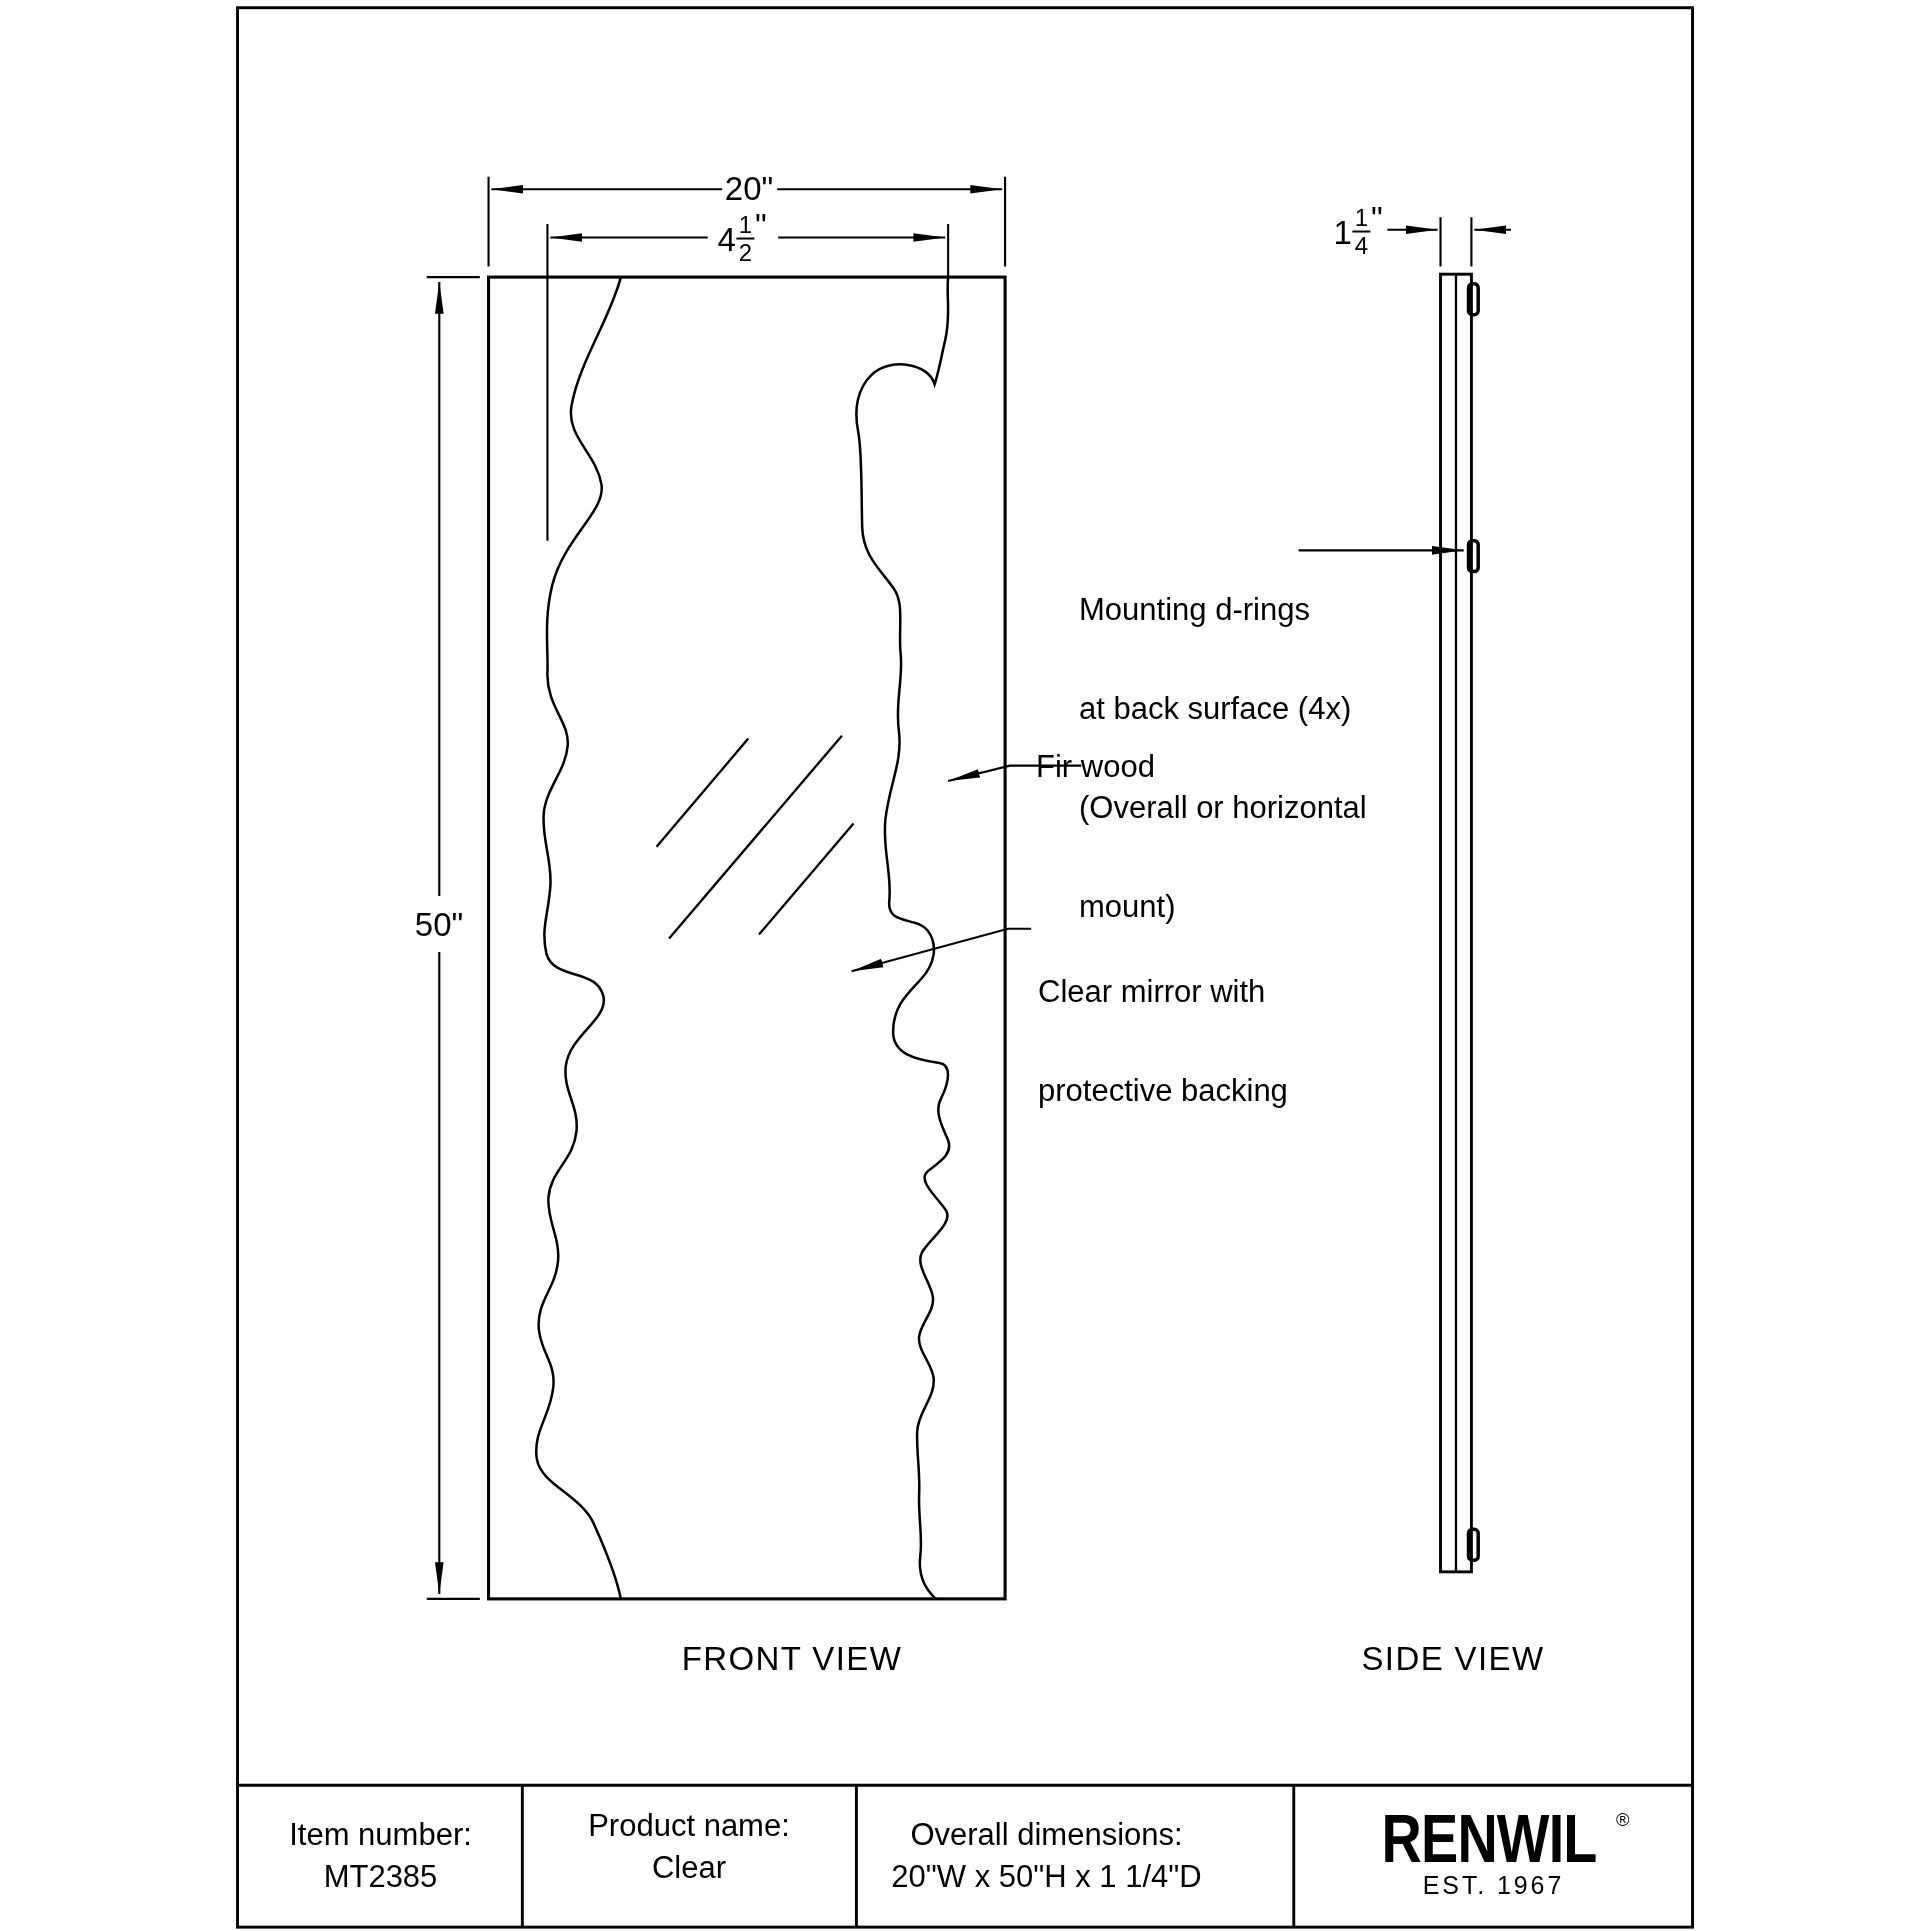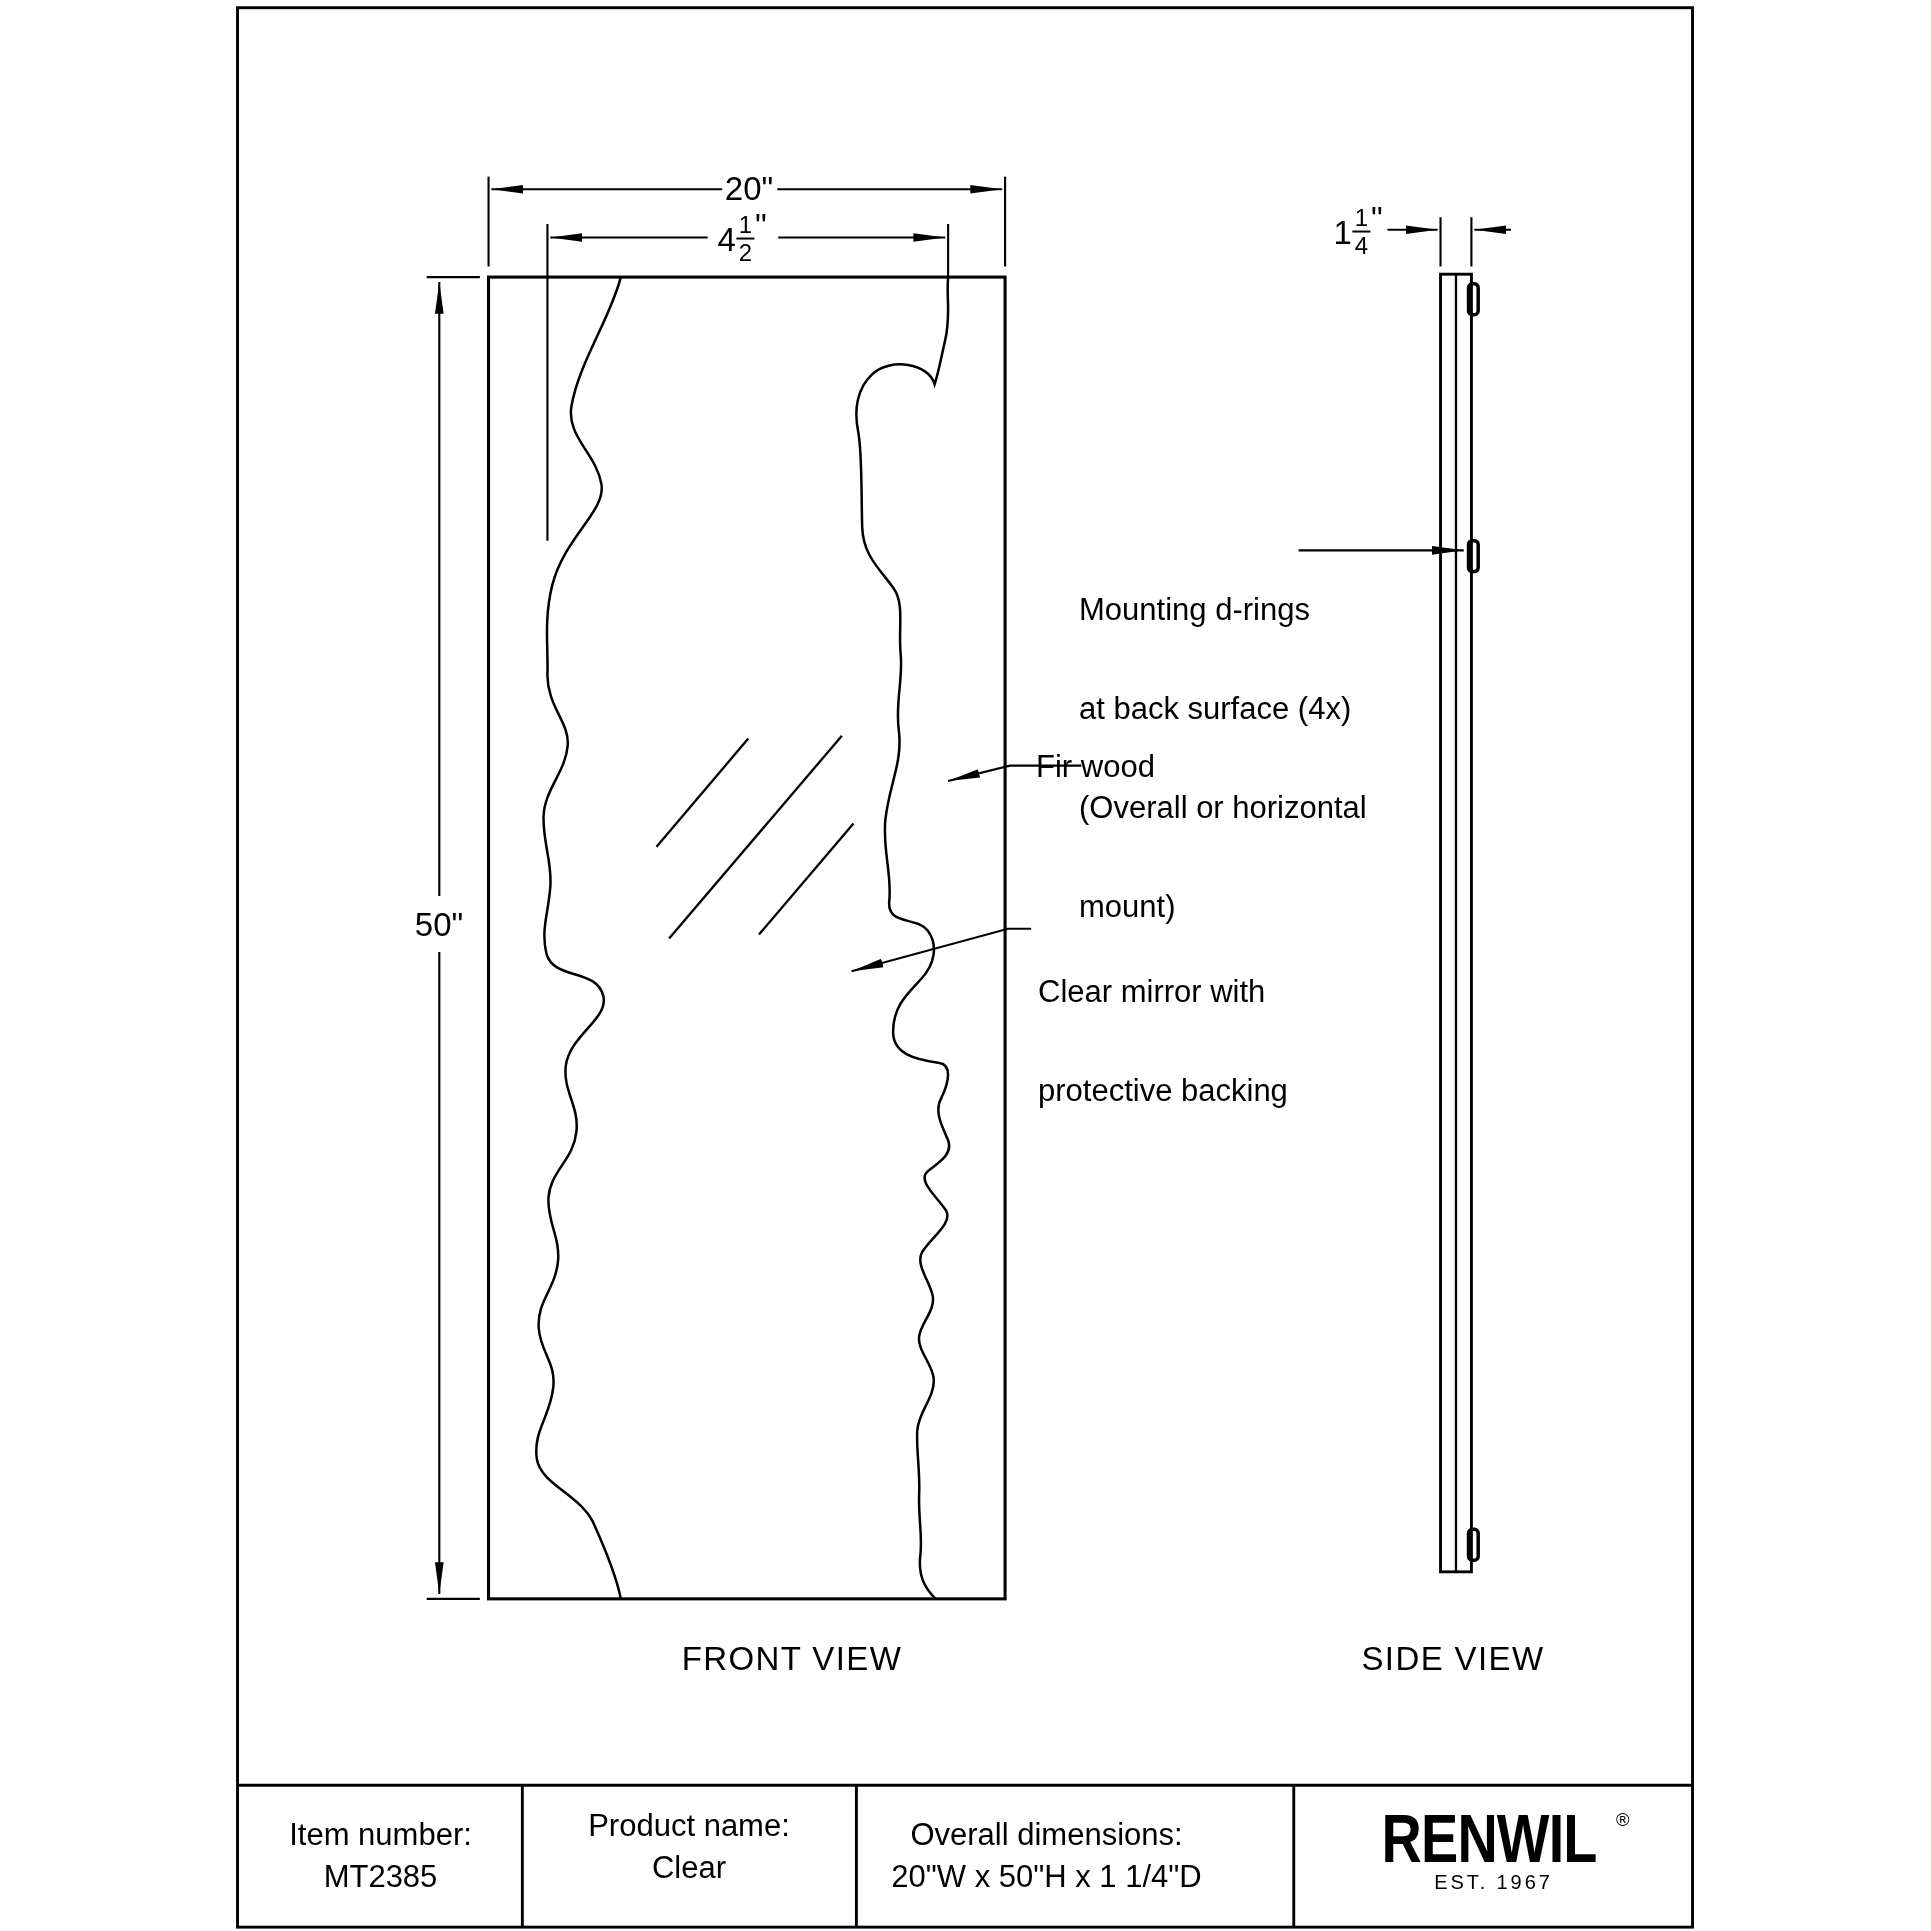--- a/index.html
+++ b/index.html
@@ -17,21 +17,21 @@
   .dimfrac .unit{align-self:flex-start;margin-top:-3.9px;}
   .ann{font-size:31px;line-height:33px;}
   .viewlbl{font-size:33px;letter-spacing:1.4px;}
   .tb-cell{position:absolute;display:flex;flex-direction:column;align-items:center;
            justify-content:center;text-align:center;font-size:31px;line-height:42px;}
   .brand{position:absolute;display:flex;flex-direction:column;align-items:center;}
   .brand-row{position:relative;display:flex;align-items:flex-start;}
   .brand-name{font-size:68px;font-weight:bold;letter-spacing:-1px;line-height:54px;
               display:inline-block;transform:scaleX(0.82);transform-origin:center;}
   .brand-reg{font-size:18.3px;line-height:18.3px;margin-left:-3.9px;}
-  .brand-est{font-size:20px;letter-spacing:2.9px;margin-top:5.8px;}
+  .brand-est{font-size:25px;letter-spacing:2.9px;margin-top:5.8px;}
 </style>
 </head>
 <body>
 
 <div class="page">
 
   <svg class="linework" width="1931" height="1931" viewBox="0 0 2000 2000" fill="none" stroke="#000000">
     <defs>
       <marker id="arw" markerUnits="userSpaceOnUse" markerWidth="34" markerHeight="12" refX="33" refY="6" orient="auto">
         <path d="M0,1.5 L33,6 L0,10.5 z" fill="#000" stroke="none"></path>

